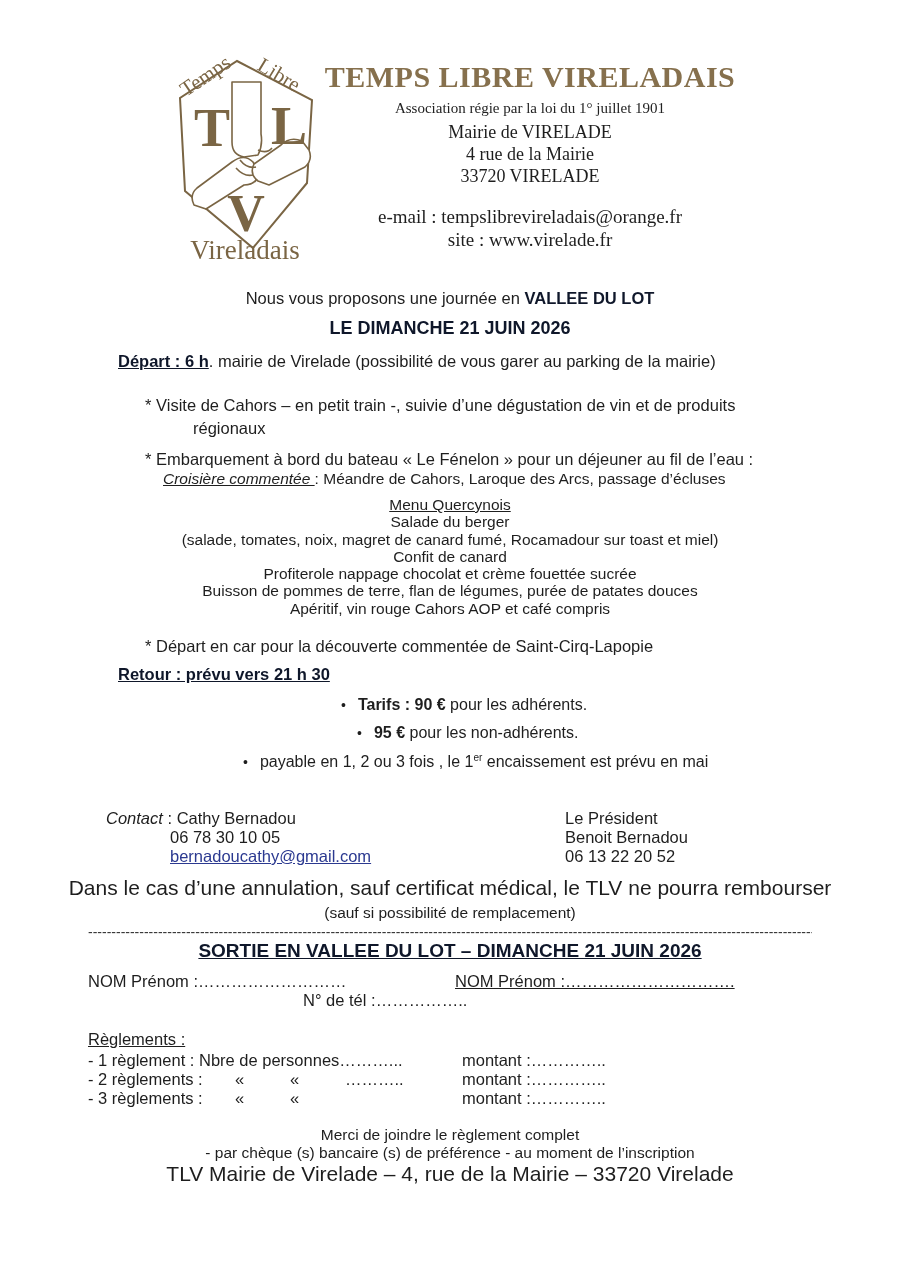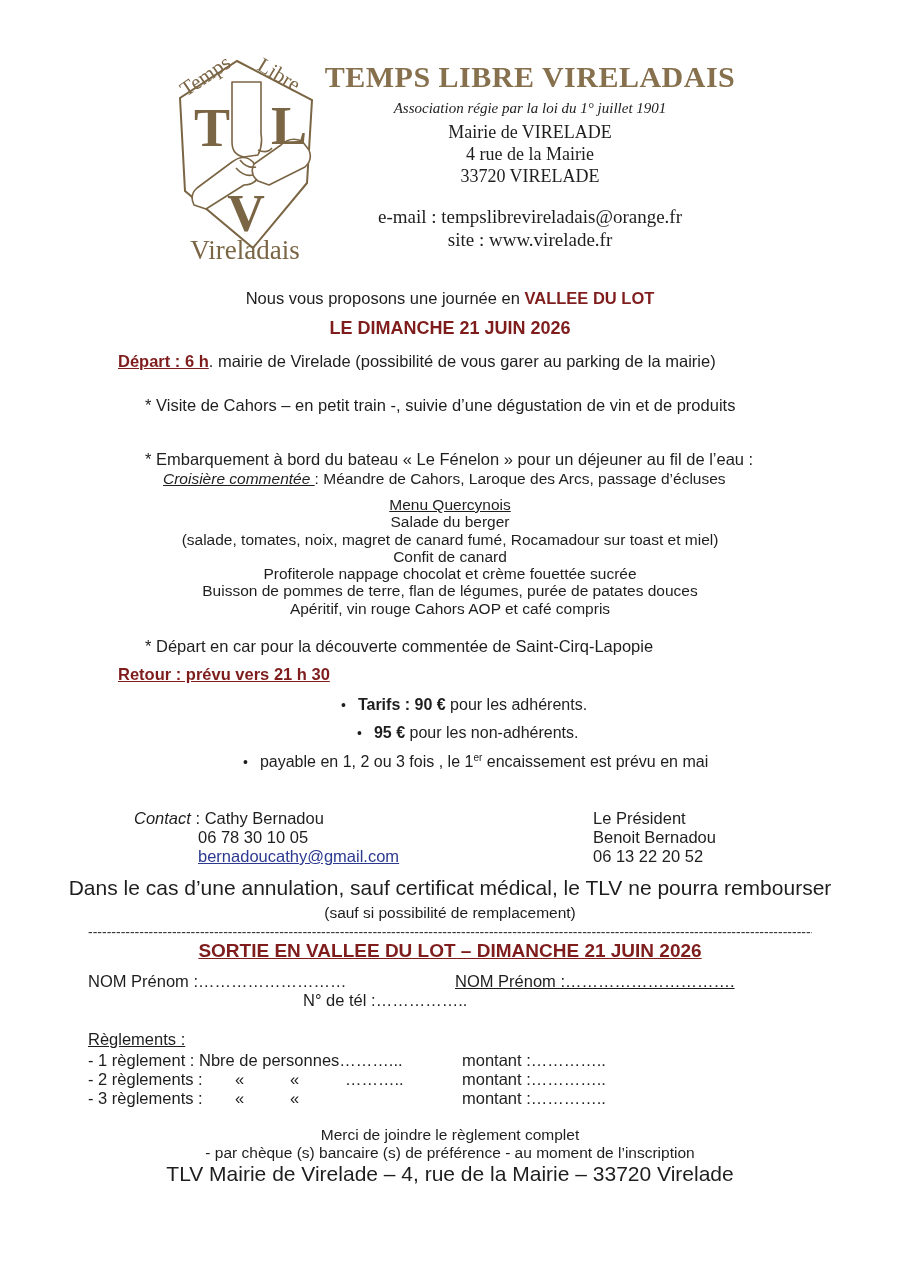--- a/index.html
+++ b/index.html
@@ -7,29 +7,29 @@
     position:relative; width:900px; height:1274px; background:#ffffff;
     overflow:hidden; font-family:"Liberation Sans", sans-serif; color:#1e1e1e;
   }
   .abs { position:absolute; white-space:nowrap; }
   .ctr { position:absolute; left:0; width:900px; text-align:center; white-space:nowrap; }
   .serif { font-family:"Liberation Serif", serif; }
 
   
   .logo-box { position:absolute; left:170px; top:56px; width:152px; height:212px; }
   .hdr-title { top:60px; font-size:30px; font-weight:bold; color:#86704d; letter-spacing:.5px; }
-  .hdr-sub   { top:100px; font-size:15px; font-style:italic; color:#222; }
+  .hdr-sub   { top:100px; font-size:15px; color:#222; }
   .hdr-a1 { top:122px; font-size:18px; }
   .hdr-a2 { top:144px; font-size:18px; }
   .hdr-a3 { top:166px; font-size:18px; }
   .hdr-mail { top:206px; font-size:19px; }
   .hdr-site { top:229px; font-size:19px; }
   .hdr-shift { left:160px; width:740px; }
 
-  .red { color:#7f1d1d; }
+  .red { color:#0f172a; }
   .b { font-weight:bold; }
   .u { text-decoration:underline; }
   .i { font-style:italic; }
 
   .propose { top:289px; font-size:16.5px; }
   .dateline { top:318px; font-size:18px; }
   .depart { top:352px; left:118px; font-size:16.5px; }
 
   .item { font-size:16.5px; line-height:23px; }
   .item1 { top:394px; left:145px; }
@@ -43,21 +43,21 @@
 
   .retour { top:665px; left:118px; font-size:16.5px; }
 
   .bullet { font-size:16px; }
   .bullet .dot { font-size:14px; margin-right:12px; }
   .bl1 { top:696px; left:341px; }
   .bl2 { top:724px; left:357px; }
   .bl3 { top:752px; left:243px; }
   sup { font-size:10px; }
 
-  .contact { font-size:16.5px;margin-left:28px; }
+  .contact { font-size:16.5px; }
   .cl1 { top:809px; left:106px; }
   .cl2 { top:828px; left:170px; }
   .cl3 { top:847px; left:170px; }
   .cr1 { top:809px; left:565px; }
   .cr2 { top:828px; left:565px; }
   .cr3 { top:847px; left:565px; }
   .maillink { color:#2b3990; text-decoration:underline; cursor:pointer; }
 
   .cancel1 { top:876px; font-size:21px; }
   .cancel2 { top:904px; font-size:15.5px; }
@@ -124,20 +124,21 @@
   <div class="ctr propose">
     <span>Nous vous proposons une journée en </span><span class="red b">VALLEE DU LOT</span>
   </div>
   <div class="ctr dateline red b">LE DIMANCHE 21 JUIN 2026</div>
   <div class="abs depart">
     <span class="red b u">Départ : 6 h</span><span>. mairie de Virelade   (possibilité de vous garer au parking de la mairie)</span>
   </div>
 
   <div class="abs item item1">
     <div>* Visite de Cahors – en petit train -, suivie d’une dégustation de vin et de produits</div>
+    <div class="l2">régionaux</div>
   </div>
   <div class="abs item item2">* Embarquement à bord du bateau « Le Fénelon » pour un déjeuner au fil de l’eau :</div>
   <div class="abs cruise">
     <span class="i u">Croisière commentée </span><span>: Méandre de Cahors, Laroque des Arcs, passage d’écluses</span>
   </div>
 
   <div class="ctr menu">
     <div class="u">Menu Quercynois</div>
     <div>Salade du berger</div>
     <div>(salade, tomates, noix, magret de canard fumé, Rocamadour sur toast et miel)</div>

